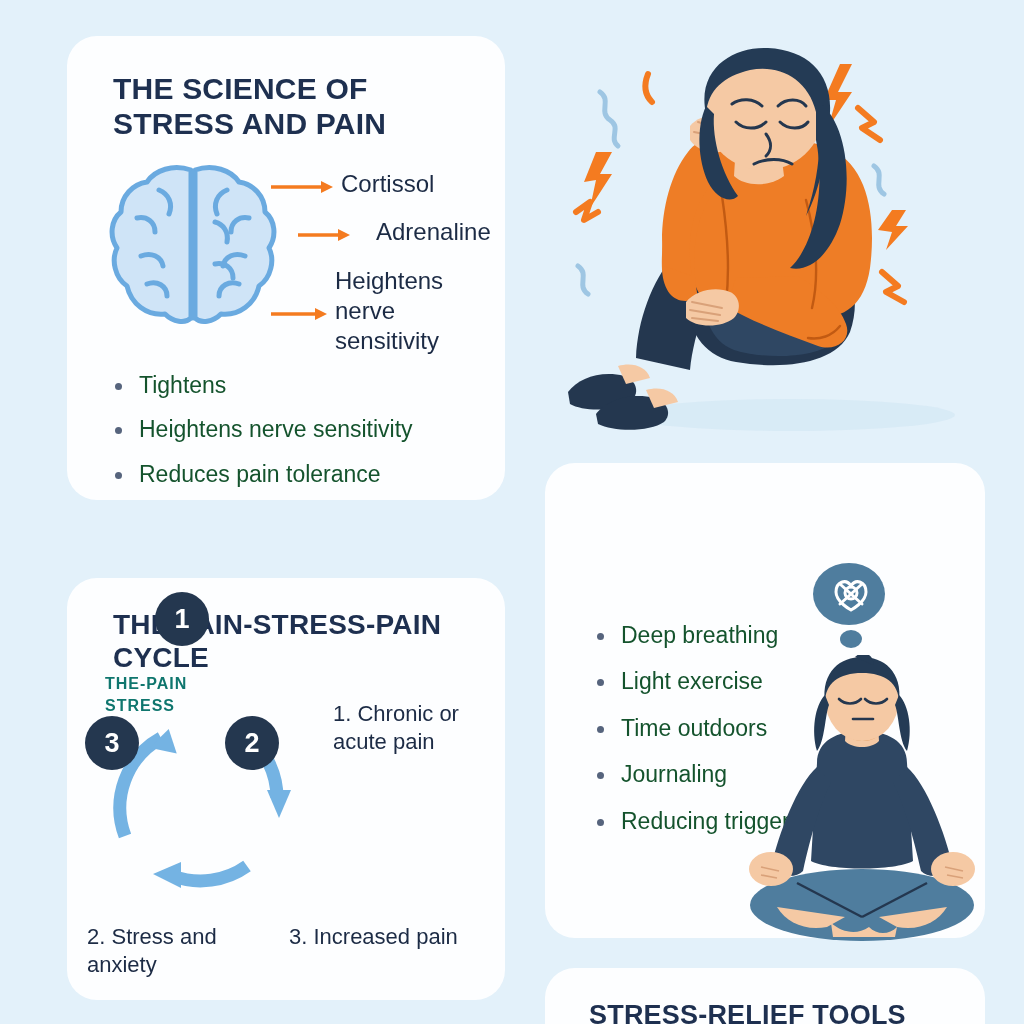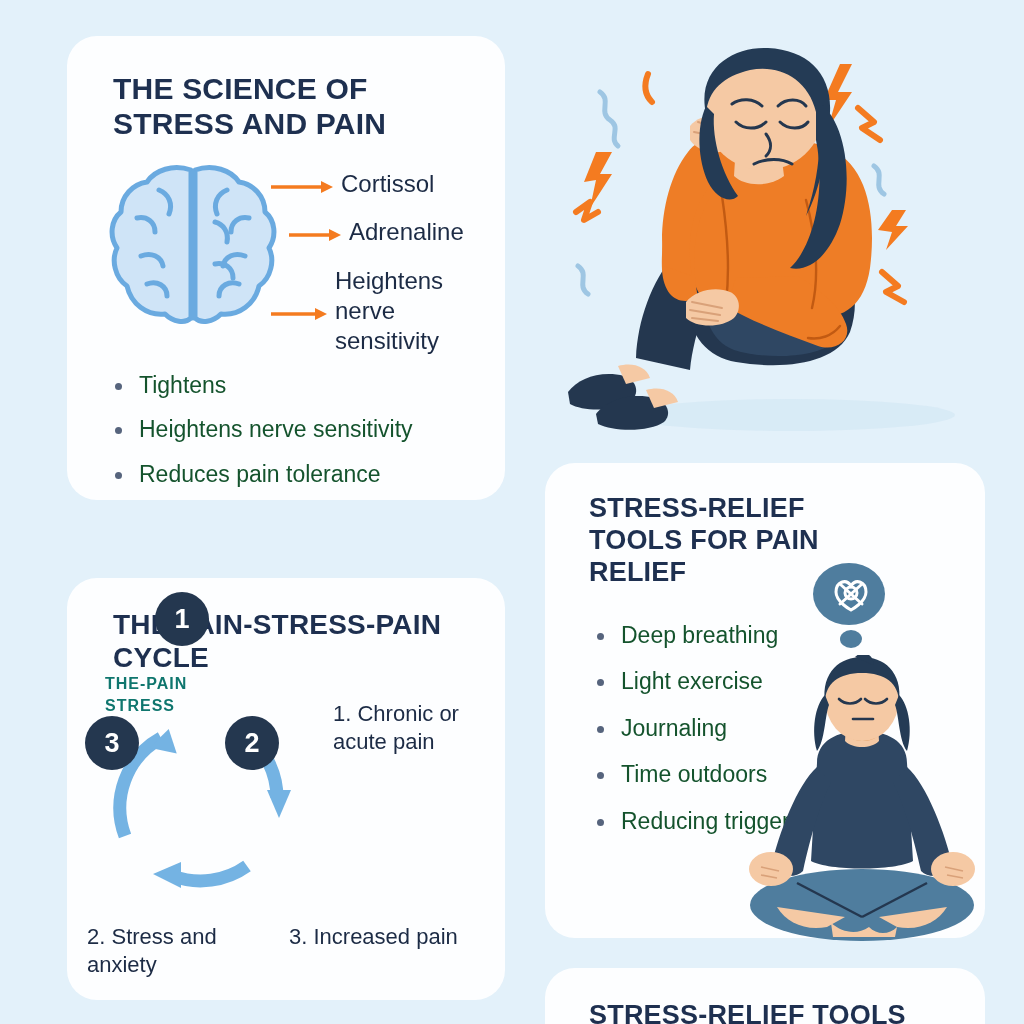--- a/index.html
+++ b/index.html
@@ -60,21 +60,21 @@
   
   .arrow-row { position: absolute; display: flex; align-items: center; }
   .arrow-row .arrow-ico { flex: 0 0 auto; margin-top: 9px; }
   .arrow-row .arrow-label {
     margin-left: 8px;
     color: #1c2b45;
     font-size: 24px;
     line-height: 1.25;
   }
   #arrow-1 { left: 204px; top: 133px; width: 210px; }
-  #arrow-2 { left: 222px; top: 181px; width: 200px; }
+  #arrow-2 { left: 231px; top: 181px; width: 200px; gap: 18px; }
   #arrow-3 { left: 204px; top: 230px; width: 200px; }
 
   
   #cycle-wrap { position: absolute; left: 28px; top: 108px; width: 230px; height: 230px; }
   .cycle-num {
     position: absolute;
     width: 54px; height: 54px;
     border-radius: 50%;
     background: #24374f;
     color: #ffffff;
@@ -202,27 +202,26 @@
     <div class="cycle-num" id="num-3">3</div>
 
     <div id="cycle-center">THE-PAIN STRESS</div>
 
     <div class="cycle-label" id="clabel-1">1. Chronic or acute pain</div>
     <div class="cycle-label" id="clabel-2">2. Stress and anxiety</div>
     <div class="cycle-label" id="clabel-3">3. Increased pain</div>
   </div>
 
   <div class="card" id="card-tools">
-    <div class="card-title" id="title-tools">STRESS-RELIEF TOOLS FOR PAIN RELIEF</div>
 
     <ul class="bullets" id="bullets-tools">
       <li>Deep breathing</li>
       <li>Light exercise</li>
+      <li>Time outdoors</li>
       <li>Journaling</li>
-      <li>Time outdoors</li>
       <li>Reducing triggers</li>
     </ul>
   </div>
 
   <div class="card" id="card-bottom">
     <div class="card-title" id="title-bottom">STRESS-RELIEF TOOLS</div>
   </div>
 
   <div id="bubble-wrap">
     <svg viewBox="0 0 78 100" width="78" height="100">

